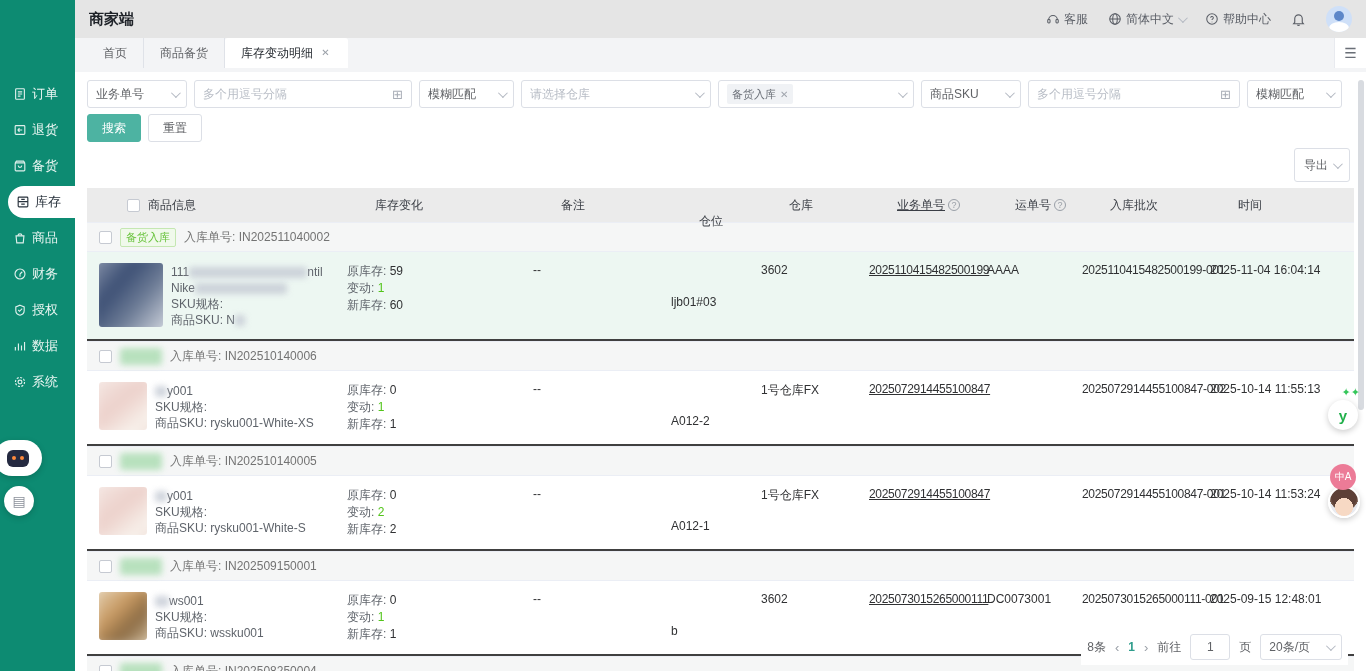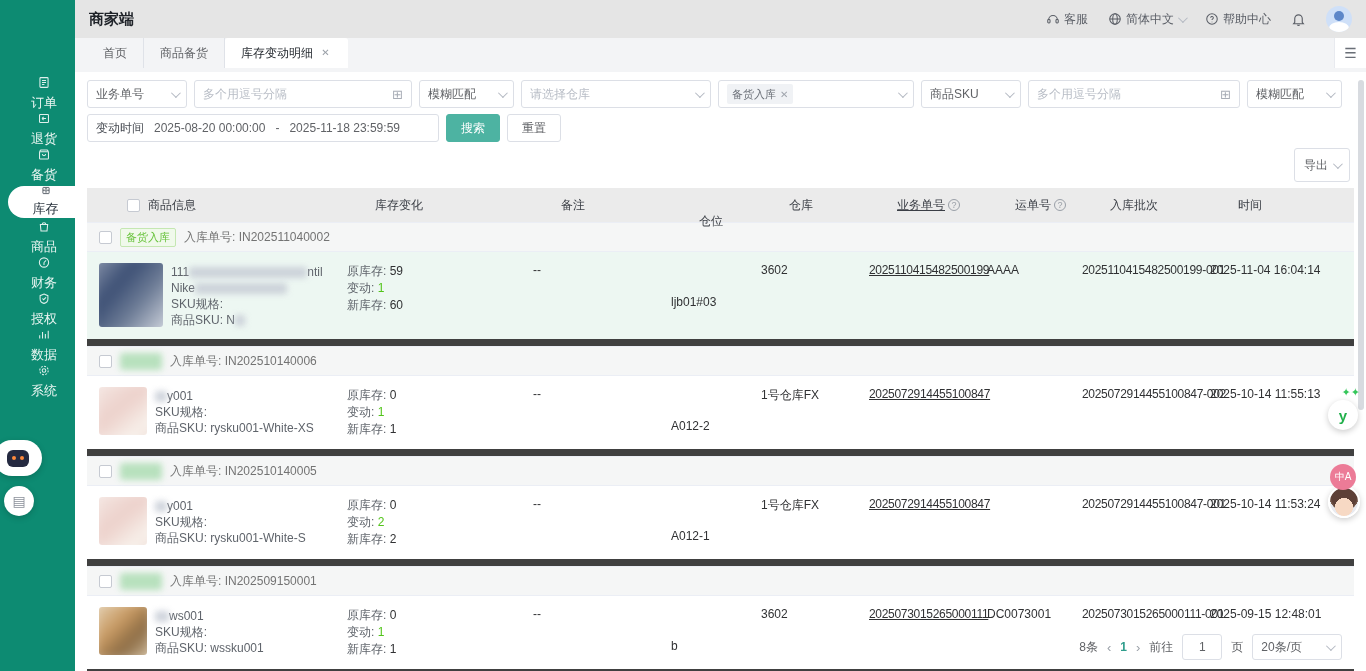--- a/index.html
+++ b/index.html
@@ -2,21 +2,21 @@
 <html><head>
 <meta charset="utf-8">
 <style>
   * { margin:0; padding:0; box-sizing:border-box; }
   html,body { width:1366px; height:671px; overflow:hidden; }
   body { font-family:"Liberation Sans","DejaVu Sans",sans-serif; font-size:12px; color:#303133; background:#fff; position:relative; }
 
   
   .sidebar { position:absolute; left:0; top:0; bottom:0; width:75px; background:#0d8b72; z-index:5; }
   .side-nav { margin-top:76px; }
-  .side-item { height:36px; display:flex; align-items:center; gap:5px; padding-left:13px; color:#eaf6f2; font-size:13px; cursor:pointer;flex-direction:column; }
+  .side-item { height:36px; display:flex; align-items:center; gap:5px; padding-left:13px; color:#eaf6f2; font-size:13px; cursor:pointer; }
   .side-item svg { width:14px; height:14px; stroke:#dff0ec; fill:none; stroke-width:1.3; }
   .side-item.active { background:#fff; color:#28323c; border-radius:18px 0 0 18px; margin-left:8px; padding-left:8px; height:32px; margin-top:2px; margin-bottom:2px; }
   .side-item.active svg { stroke:#28323c; }
 
   
   .topbar { position:absolute; left:75px; right:0; top:0; height:38px; background:#e5e5e5; display:flex; align-items:center; justify-content:space-between; padding:0 14px; z-index:4; }
   .page-title { font-size:15px; font-weight:bold; color:#1f2329; }
   .top-right { display:flex; align-items:center; gap:20px; color:#5a5e66; font-size:12px; }
   .top-item { display:flex; align-items:center; gap:4px; cursor:pointer; }
   .top-item svg { width:14px; height:14px; stroke:#5a5e66; fill:none; stroke-width:1.2; }
@@ -64,42 +64,42 @@
   .c-time { flex:1; white-space:nowrap; }
   .thead .c-prod { align-items:center; }
   .cbx { width:13px; height:13px; border:1px solid #c6cad2; border-radius:2px; background:#fff; flex:none; }
   .hhelp { display:inline-block; width:12px; height:12px; border:1px solid #9aa0a8; border-radius:50%; color:#9aa0a8; font-size:9px; line-height:11px; text-align:center; margin-left:3px; vertical-align:1px; }
 
   .grow { height:30px; background:#f5f6f6; border-top:1px solid #ebeef5; border-bottom:1px solid #ebeef5; display:flex; align-items:center; gap:8px; padding-left:12px; color:#3a3e45; }
   .tag { background:#f0f9eb; border:1px solid #c5e7b2; color:#67c23a; border-radius:2px; font-size:11px; padding:1px 5px; }
   .censor-tag { display:inline-block; width:42px; height:17px; border-radius:2px; background:#a9dcb0; filter:blur(3px); opacity:.8; }
   .order-no { color:#737373; }
 
-  .drow { border-bottom:7px solid #404040; padding-top:11px; padding-bottom:11px; min-height:68px; }
+  .drow { border-bottom:2px solid #404040; padding-top:11px; padding-bottom:11px; min-height:68px; }
   .drow.mint { background:#edf7f2; }
   .thumb { width:48px; height:48px; border-radius:3px; overflow:hidden; flex:none; }
   .thumb.big { width:64px; height:64px; }
   .thumb i { display:block; width:130%; height:130%; margin:-15%; filter:blur(6px); }
   .thumb-navy i { background:linear-gradient(130deg,#9aa4b8 0%,#3c4f74 35%,#6d7c96 60%,#e8eaef 100%); }
   .thumb-rose i { background:linear-gradient(140deg,#f6ece8 0%,#ecd0ca 45%,#f8f2ec 80%,#e7cdc5 100%); }
   .thumb-tan i { background:linear-gradient(135deg,#e9dcc3 0%,#c89a63 40%,#8a6a43 65%,#e3d2b4 100%); }
   .plines { padding-top:1px; min-width:0; }
   .pline { line-height:16px; color:#5f646b; white-space:nowrap; }
   .censor { display:inline-block; height:11px; border-radius:2px; background:#c7ccd6; filter:blur(3px); opacity:.85; vertical-align:middle; }
   .sline { line-height:17px; color:#5f646b; }
   .sline b { font-weight:normal; color:#303133; }
   .sline .green { color:#52c41a; }
   .num { letter-spacing:-0.3px; white-space:nowrap; }
 
   
   .pager { position:absolute; right:18px; bottom:6px; background:#fff; display:flex; align-items:center; gap:9px; color:#606266; padding:5px 6px; }
   .pager .cur { color:#2f9d8c; font-weight:bold; }
   .pager .arr { color:#9aa0a8; font-size:13px; cursor:pointer; }
   .pager input { width:40px; height:26px; border:1px solid #dcdfe6; border-radius:3px; text-align:center; color:#606266; font-size:12px; }
-  .psize { height:26px; border:1px solid #dcdfe6; border-radius:3px; display:flex; align-items:center; gap:24px; padding:0 8px; cursor:pointer; }
+  .psize { height:26px; border:1px solid #dcdfe6; border-radius:3px; display:flex; align-items:center; gap:16px; padding:0 8px; cursor:pointer; }
 
   
   .scroll-thumb { position:absolute; right:2px; top:80px; width:6px; height:330px; border-radius:3px; background:#d8dbe0; z-index:9; }
   .float-robot { position:absolute; left:-6px; top:440px; width:48px; height:36px; background:#fff; border-radius:18px; box-shadow:0 2px 6px rgba(0,0,0,.18); z-index:9; display:flex; align-items:center; justify-content:center; cursor:pointer; }
   .robot-head { width:22px; height:17px; background:#252a41; border-radius:6px; position:relative; }
   .robot-head::before, .robot-head::after { content:""; position:absolute; top:6px; width:4px; height:4px; border-radius:50%; background:#ff8a3c; }
   .robot-head::before { left:5px; } .robot-head::after { right:5px; }
   .float-doc { position:absolute; left:4px; top:486px; width:30px; height:30px; background:#fff; border-radius:50%; box-shadow:0 2px 6px rgba(0,0,0,.18); z-index:9; display:flex; align-items:center; justify-content:center; color:#8a8f99; font-size:14px; cursor:pointer; }
   .float-y { position:absolute; right:8px; top:400px; width:30px; height:30px; background:#fff; border-radius:50%; box-shadow:0 2px 6px rgba(0,0,0,.2); z-index:9; display:flex; align-items:center; justify-content:center; color:#21b04b; font-weight:bold; font-size:15px; cursor:pointer; }
   .sparkle { position:absolute; right:6px; top:386px; color:#35c65a; font-size:11px; z-index:9; }
@@ -261,26 +261,20 @@
         <span class="placeholder">多个用逗号分隔</span>
         <span class="suffix-ico">⊞</span>
       </div>
     <div class="ctrl w-match">
         <span>模糊匹配</span>
         <span class="chev"></span>
       </div>
   </div>
 
   <div class="filter-row">
-    <div class="ctrl date-box">
-      <span class="lbl">变动时间</span>
-      <span class="dt">2025-08-20 00:00:00</span>
-      <span class="dt">-</span>
-      <span class="dt">2025-11-18 23:59:59</span>
-    </div>
     <div class="btn primary">搜索</div>
     <div class="btn">重置</div>
   </div>
 
   <div class="export-row">
     <div class="btn small">
         <span>导出</span>
         <span class="chev"></span>
       </div>
   </div>

